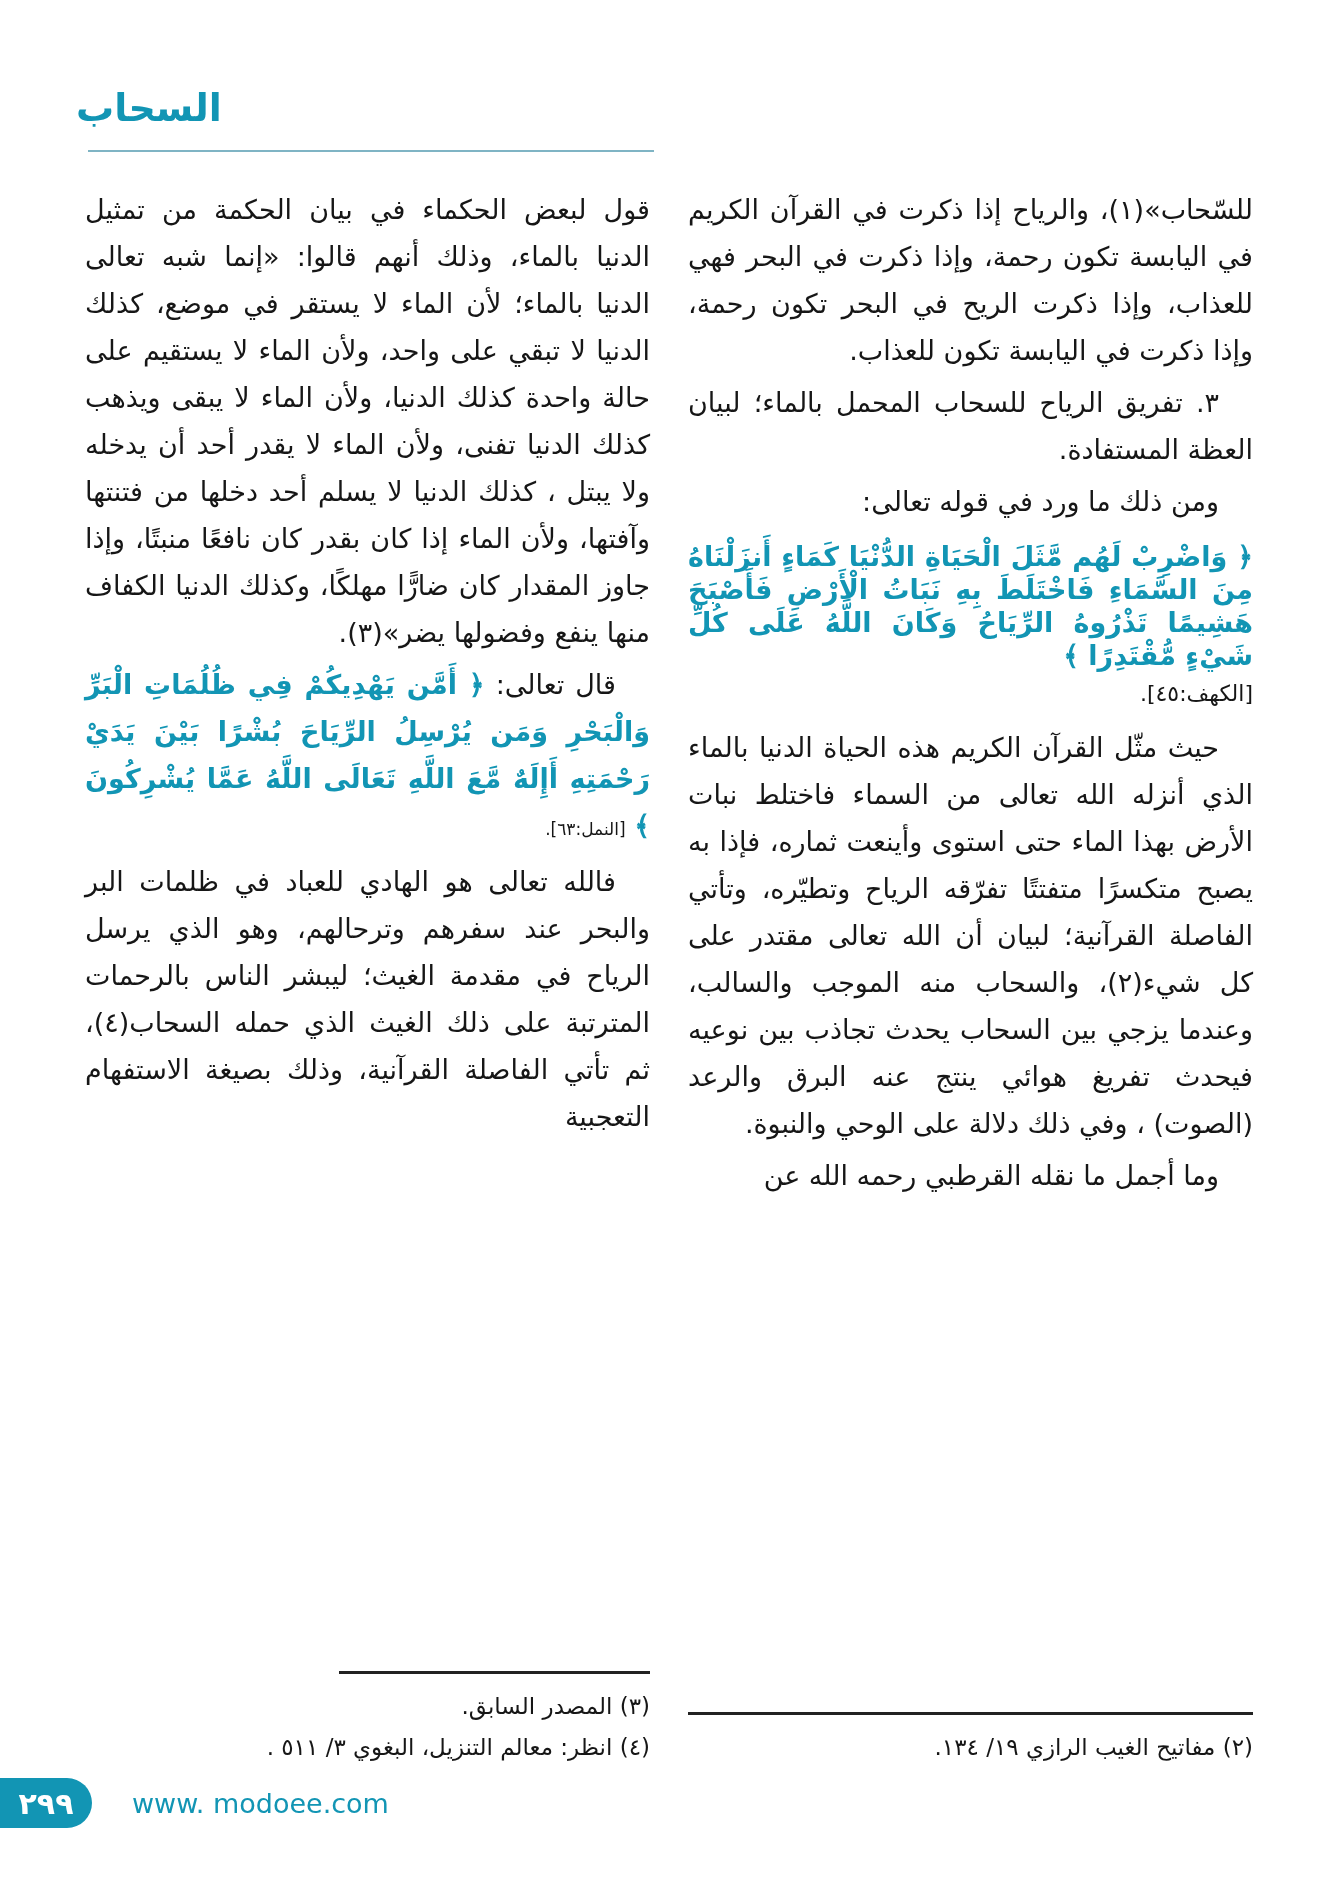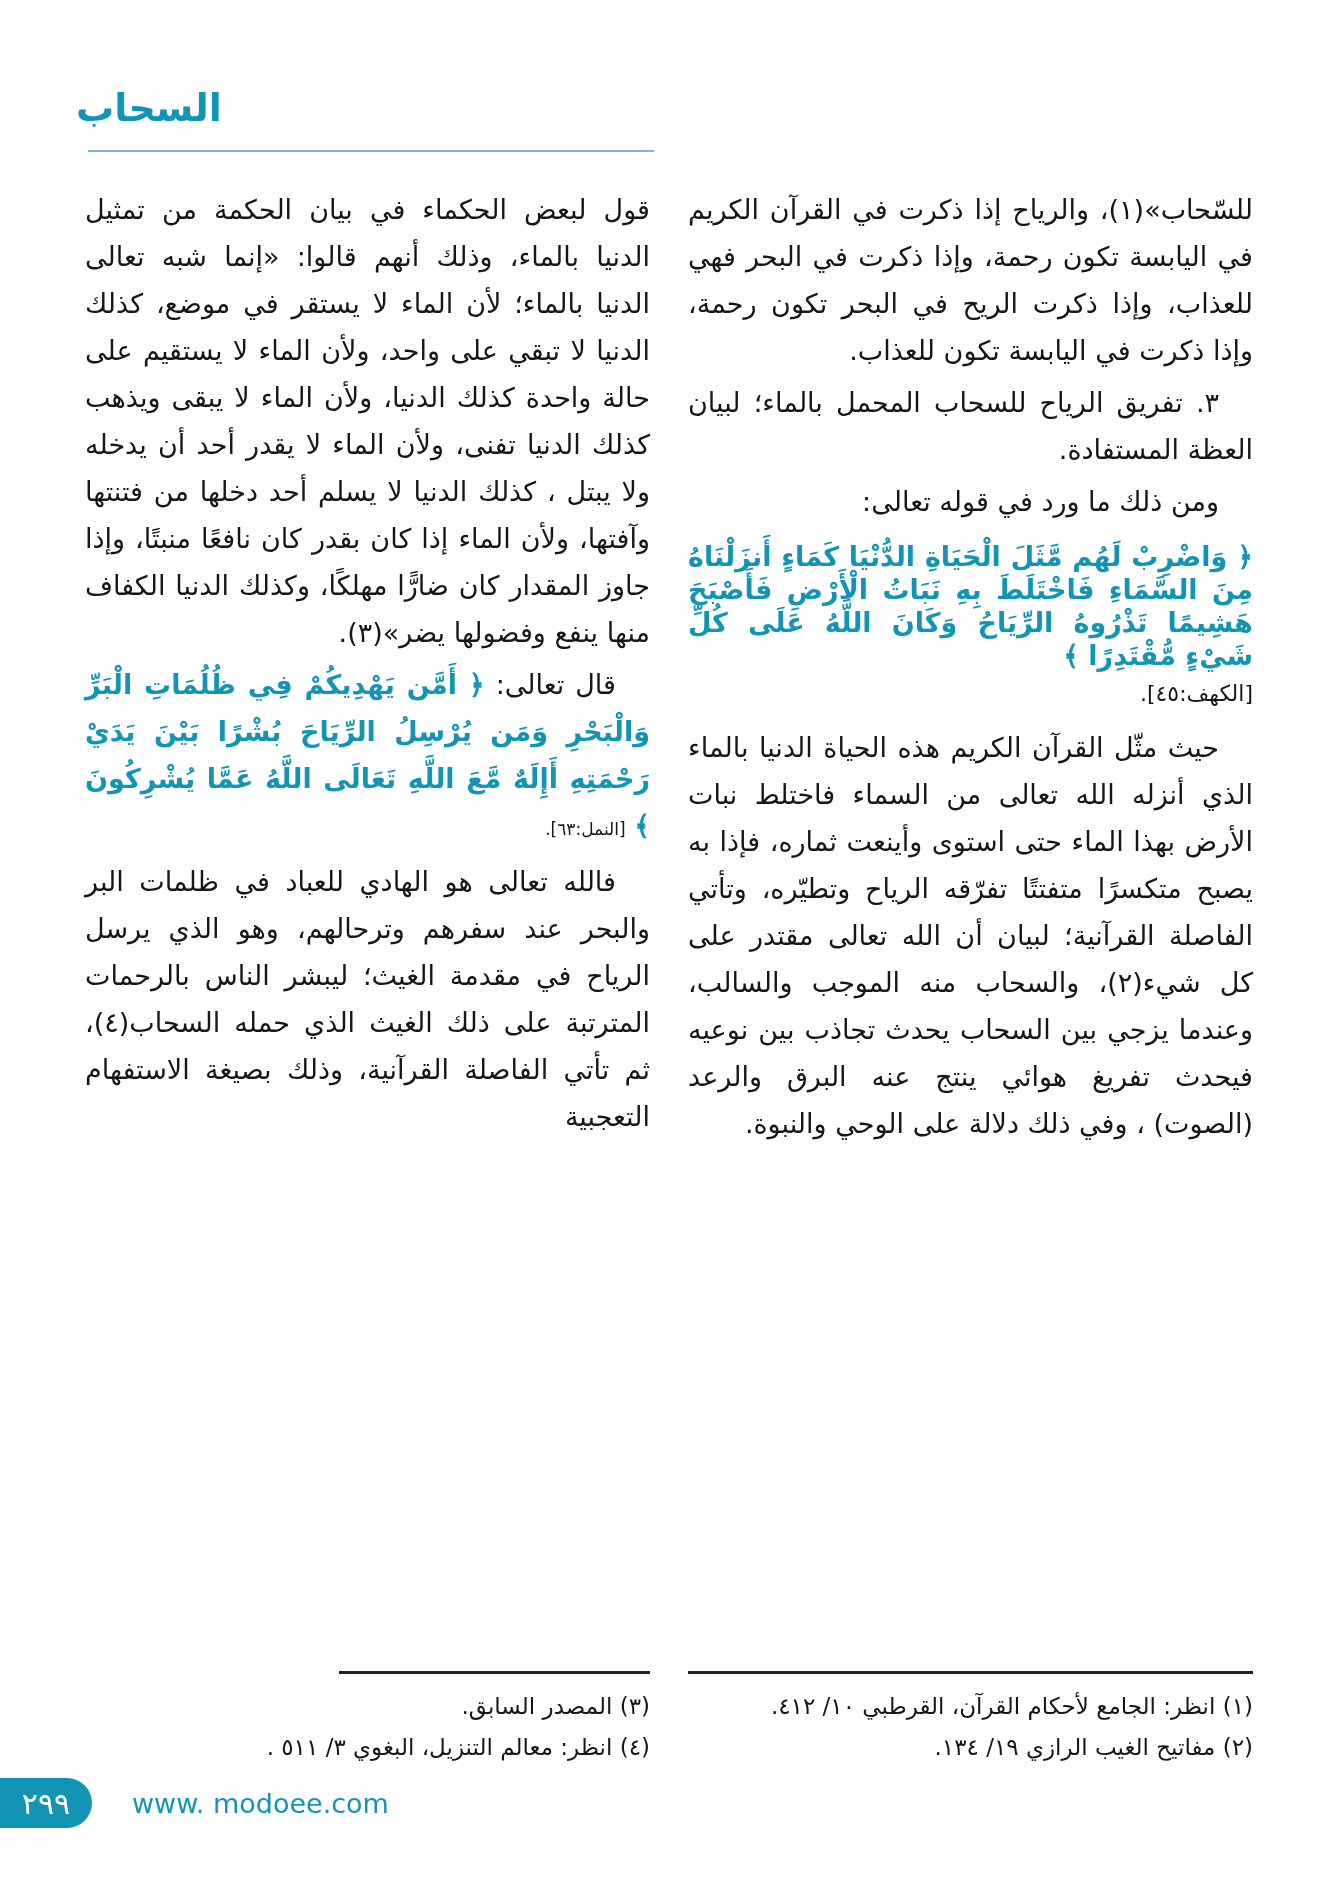--- a/index.html
+++ b/index.html
@@ -101,21 +101,21 @@
     height: 50px;
     background: var(--accent, #1295b4);
     border-radius: 0 26px 26px 0;
     display: flex;
     align-items: center;
     justify-content: center;
   }
   .page-number {
     color: #ffffff;
     font-size: 30px;
-    font-weight: normal;
+    font-weight: bold;
   }
   .website {
     position: absolute;
     left: 132px;
     top: 1788px;
     color: var(--accent, #1295b4);
     font-size: 27px;
     direction: ltr;
   }
 </style>
@@ -129,23 +129,23 @@
 
   <div class="content">
 
     <div class="col">
       <p class="body">للسّحاب»(١)، والرياح إذا ذكرت في القرآن الكريم في اليابسة تكون رحمة، وإذا ذكرت في البحر فهي للعذاب، وإذا ذكرت الريح في البحر تكون رحمة، وإذا ذكرت في اليابسة تكون للعذاب.</p>
       <p class="body indent">٣. تفريق الرياح للسحاب المحمل بالماء؛ لبيان العظة المستفادة.</p>
       <p class="body indent">ومن ذلك ما ورد في قوله تعالى:</p>
       <p class="verse">﴿ وَاضْرِبْ لَهُم مَّثَلَ الْحَيَاةِ الدُّنْيَا كَمَاءٍ أَنزَلْنَاهُ مِنَ السَّمَاءِ فَاخْتَلَطَ بِهِ نَبَاتُ الْأَرْضِ فَأَصْبَحَ هَشِيمًا تَذْرُوهُ الرِّيَاحُ وَكَانَ اللَّهُ عَلَى كُلِّ شَيْءٍ مُّقْتَدِرًا ﴾</p>
       <p class="verse-ref">[الكهف:٤٥].</p>
       <p class="body indent">حيث مثّل القرآن الكريم هذه الحياة الدنيا بالماء الذي أنزله الله تعالى من السماء فاختلط نبات الأرض بهذا الماء حتى استوى وأينعت ثماره، فإذا به يصبح متكسرًا متفتتًا تفرّقه الرياح وتطيّره، وتأتي الفاصلة القرآنية؛ لبيان أن الله تعالى مقتدر على كل شيء(٢)، والسحاب منه الموجب والسالب، وعندما يزجي بين السحاب يحدث تجاذب بين نوعيه فيحدث تفريغ هوائي ينتج عنه البرق والرعد (الصوت) ، وفي ذلك دلالة على الوحي والنبوة.</p>
+      <p class="body indent">وما أجمل ما نقله القرطبي رحمه الله عن</p>
       <div class="footnotes">
         <div class="fn-rule full"></div>
-        <p class="footnote">(١) انظر: الجامع لأحكام القرآن، القرطبي ١٠/ ٤١٢.</p>
         <p class="footnote">(٢) مفاتيح الغيب الرازي ١٩/ ١٣٤.</p>
       </div>
     </div>
 
     <div class="col">
       <p class="body">قول لبعض الحكماء في بيان الحكمة من تمثيل الدنيا بالماء، وذلك أنهم قالوا: «إنما شبه تعالى الدنيا بالماء؛ لأن الماء لا يستقر في موضع، كذلك الدنيا لا تبقي على واحد، ولأن الماء لا يستقيم على حالة واحدة كذلك الدنيا، ولأن الماء لا يبقى ويذهب كذلك الدنيا تفنى، ولأن الماء لا يقدر أحد أن يدخله ولا يبتل ، كذلك الدنيا لا يسلم أحد دخلها من فتنتها وآفتها، ولأن الماء إذا كان بقدر كان نافعًا منبتًا، وإذا جاوز المقدار كان ضارًّا مهلكًا، وكذلك الدنيا الكفاف منها ينفع وفضولها يضر»(٣).</p>
       <p class="body indent">
         <span>قال تعالى: </span>
         <span class="verse-inline">﴿ أَمَّن يَهْدِيكُمْ فِي ظُلُمَاتِ الْبَرِّ وَالْبَحْرِ وَمَن يُرْسِلُ الرِّيَاحَ بُشْرًا بَيْنَ يَدَيْ رَحْمَتِهِ أَإِلَهٌ مَّعَ اللَّهِ تَعَالَى اللَّهُ عَمَّا يُشْرِكُونَ ﴾</span>
         <span class="ref-inline"> [النمل:٦٣].</span>

